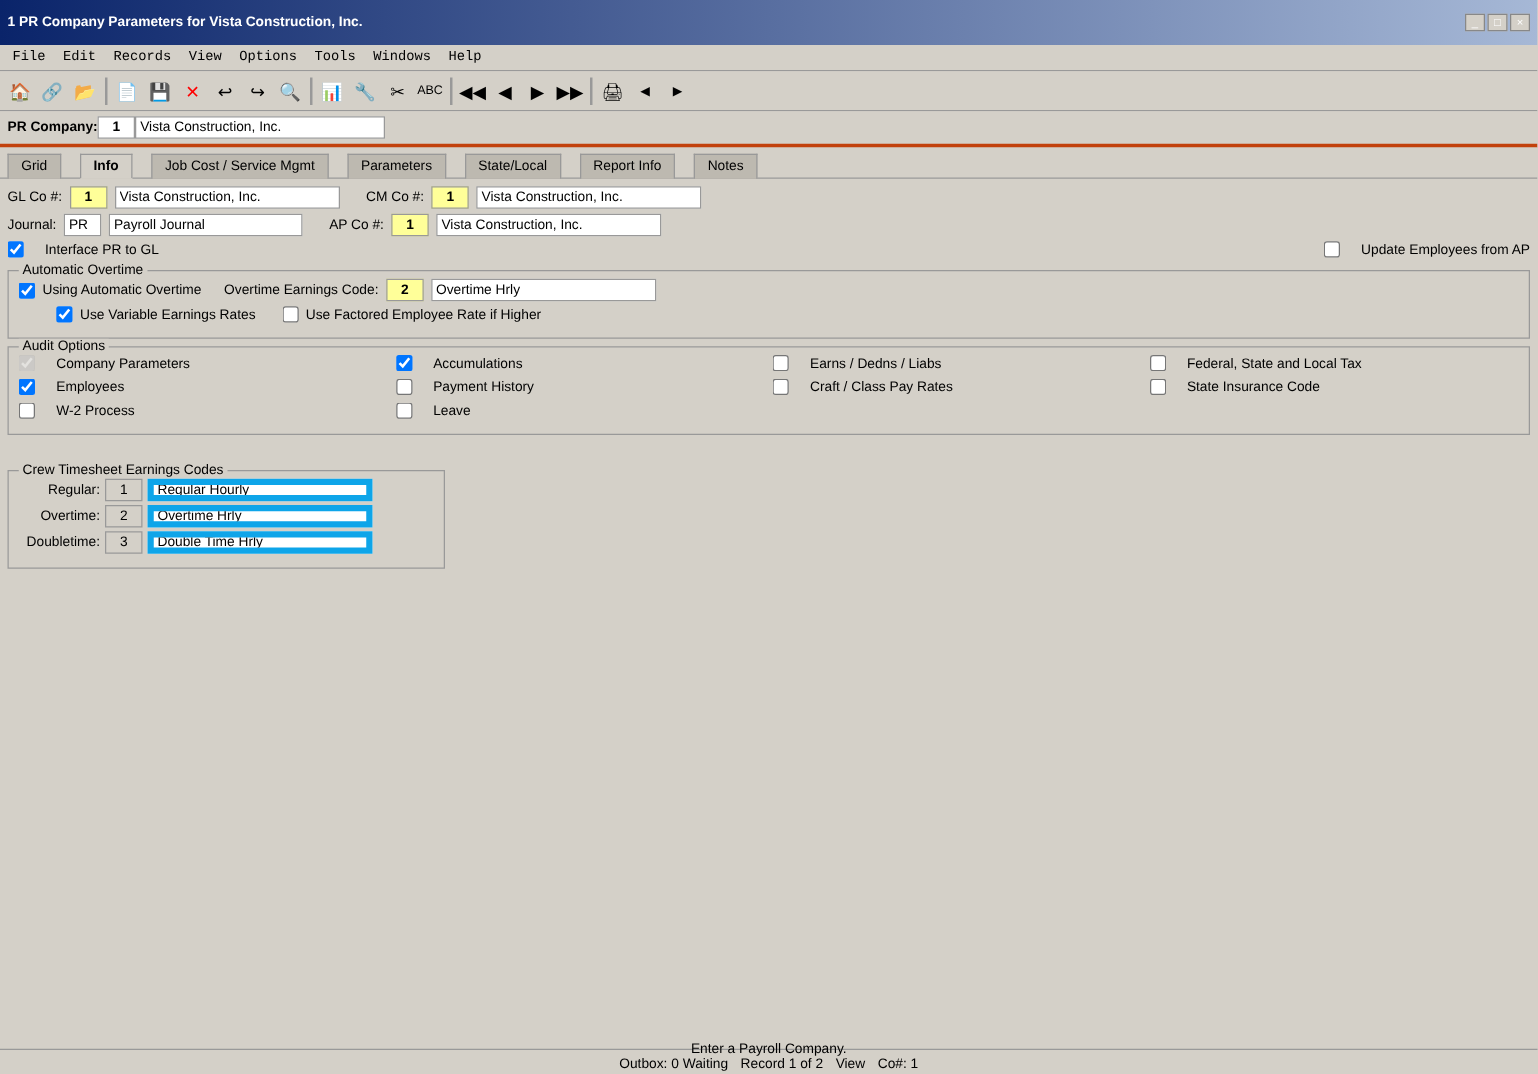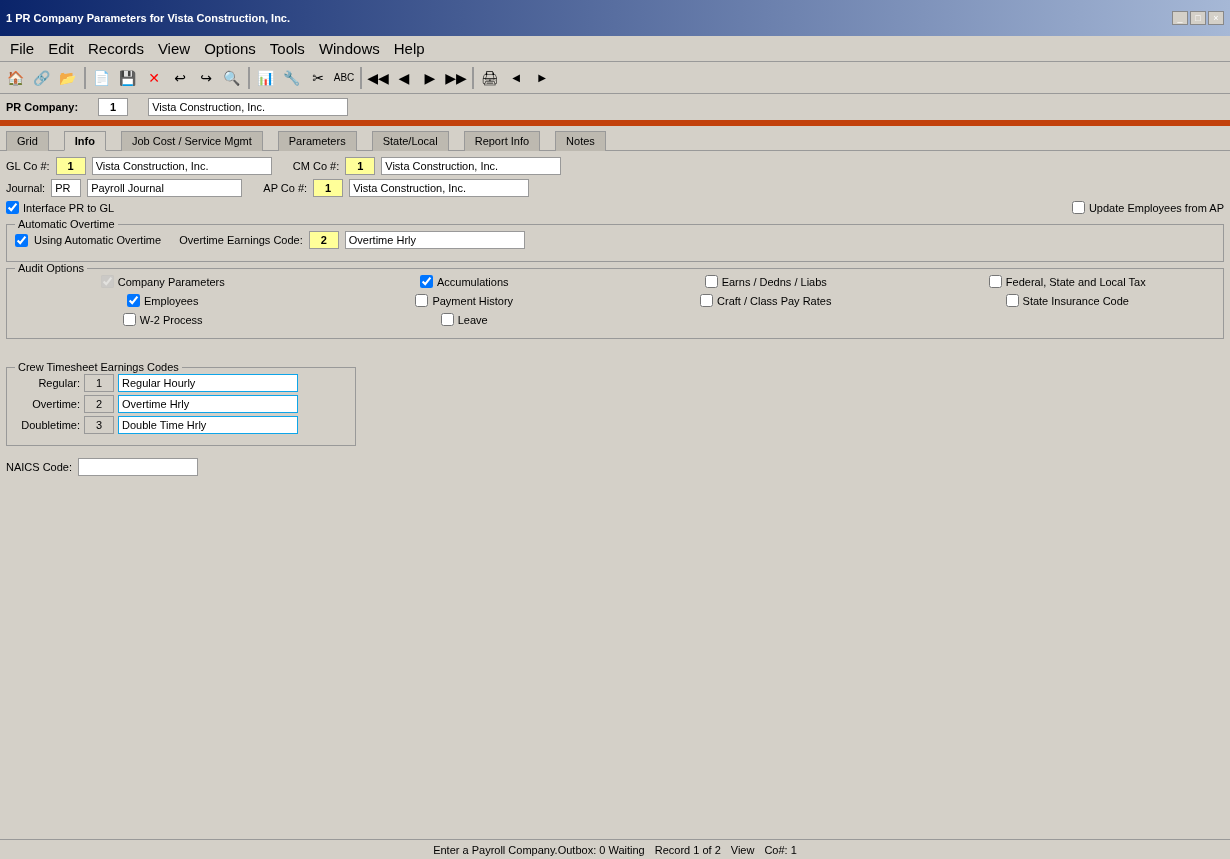--- a/index.html
+++ b/index.html
@@ -29,22 +29,23 @@
     
     .menu-bar {
       background: #d4d0c8;
       border-bottom: 1px solid #999;
       padding: 2px 4px;
       display: flex;
       gap: 2px;
     }
     .menu-item {
       padding: 2px 6px;
-      font-size: 15px;
+      font-size: 11px;
       cursor: pointer;
+      font-family: Liberation Mono, monospace;
     }
 
     
     .toolbar {
       background: #d4d0c8;
       border-bottom: 1px solid #999;
       padding: 2px 4px;
       display: flex;
       align-items: center;
       gap: 2px;
@@ -59,22 +60,22 @@
       font-size: 14px;
     }
     .tb-separator { width: 2px; height: 22px; background: #999; margin: 0 2px; }
 
     
     .pr-company-bar {
       background: #d4d0c8;
       padding: 4px 6px;
       display: flex;
       align-items: center;
-      gap: 20px;
-      border-bottom: 6px solid #c2410c;
+      gap: 0;
+      border-bottom: 3px solid #c2410c;
     }
     .pr-label { font-size: 11px; font-weight: bold; }
     .pr-num-input {
       width: 30px; height: 18px;
       border: 2px inset #999;
       background: #ffff99;
       text-align: center;
       font-size: 11px;
       font-weight: bold;
     }
@@ -139,23 +140,22 @@
       text-align: center;
       font-weight: bold;
     }
     .field-input-wide { width: 180px; }
     .field-input-num { width: 30px; }
 
     
     .checkbox-row {
       display: flex;
       align-items: center;
-      gap: 4px;
+      gap: 17px;
       margin-bottom: 4px;
-      justify-content: center;
     }
     .checkbox-label { font-size: 11px; }
 
     
     .group-box {
       border: 1px solid #999;
       padding: 6px 8px 8px 8px;
       margin-bottom: 6px;
       position: relative;
       background: #d4d0c8;
@@ -168,49 +168,50 @@
       padding: 0 3px;
       font-size: 11px;
     }
 
     
     .status-bar {
       background: #d4d0c8;
       border-top: 1px solid #999;
       padding: 2px 6px;
       display: flex;
-      justify-content: center;
+      justify-content: flex-end;
       font-size: 11px;
       position: fixed;
       bottom: 0;
       left: 0;
       right: 0;
       height: 20px;
       align-items: center;
+      flex-direction: column;
     }
     .status-right { display: flex; gap: 10px; }
 
     input[type="checkbox"] { width: 13px; height: 13px; }
 
     .audit-grid {
       display: grid;
       grid-template-columns: 1fr 1fr 1fr 1fr;
       gap: 2px 6px;
     }
 
     .naics-row {
       display: flex;
       align-items: center;
       gap: 6px;
       margin-top: 6px;
     }
     .crew-row { display: flex; align-items: center; gap: 4px; margin-bottom: 3px; }
     .crew-label { min-width: 65px; text-align: right; font-size: 11px; }
     .crew-num { width: 30px; height: 18px; border: 1px solid #999; background: #d4d0c8; text-align: center; font-size: 11px; }
-    .crew-val { width: 180px; height: 18px; border: 1px solid #0ea5e9; background: white; font-size: 11px; padding: 1px 3px; }
+    .crew-val { width: 180px; height: 18px; border: 5px solid #0ea5e9; background: white; font-size: 11px; padding: 1px 3px; }
 
     .aca-right {
       min-width: 180px;
     }
     .aca-row { display: flex; align-items: center; gap: 4px; margin-bottom: 3px; }
     .aca-label { min-width: 35px; font-size: 11px; }
     .aca-input { width: 120px; height: 18px; border: 1px solid #999; background: white; font-size: 11px; padding: 1px 3px; }
 
     .bottom-section { display: flex; gap: 12px; margin-bottom: 6px; }
     .bottom-left { flex: 1; }
@@ -323,20 +324,27 @@
   <div class="group-box" style="margin-bottom:6px;">
     <span class="group-title">Automatic Overtime</span>
     <div class="form-row">
       <input type="checkbox" checked="" style="">
       <span class="checkbox-label">Using Automatic Overtime</span>
       &nbsp;&nbsp;
       <span class="field-label">Overtime Earnings Code:</span>
       <input class="field-input field-input-yellow" type="text" value="2" style="width: 30px;">
       <input class="field-input" type="text" value="Overtime Hrly" style="width: 180px;">
     </div>
+    <div class="form-row" style="padding-left:30px;">
+      <input type="checkbox" checked="" style="">
+      <span class="checkbox-label">Use Variable Earnings Rates</span>
+      &nbsp;&nbsp;&nbsp;
+      <input type="checkbox" style="">
+      <span class="checkbox-label">Use Factored Employee Rate if Higher</span>
+    </div>
   </div>
 
   
   <div class="group-box" style="margin-bottom:22px;">
     <span class="group-title">Audit Options</span>
     <div class="audit-grid">
 
       <div class="checkbox-row">
         <input type="checkbox" checked="" disabled="" style="opacity: 0.7;">
         <span class="checkbox-label">Company Parameters</span>
@@ -400,24 +408,20 @@
       <input class="crew-val" type="text" value="Overtime Hrly" style="">
     </div>
     <div class="crew-row">
       <span class="crew-label">Doubletime:</span>
       <input class="crew-num" type="text" value="3" style="">
       <input class="crew-val" type="text" value="Double Time Hrly" style="">
     </div>
   </div>
 
   
-  <div class="naics-row">
-    <span class="field-label">NAICS Code:</span>
-    <input class="field-input" type="text" value="" style="width: 120px;">
-  </div>
 
 </div>
 
 <div class="status-bar">
   <span>Enter a Payroll Company.</span>
   <div class="status-right">
     <span>Outbox: 0 Waiting</span>
     <span>Record 1 of 2</span>
     <span>
       <span>View</span>

